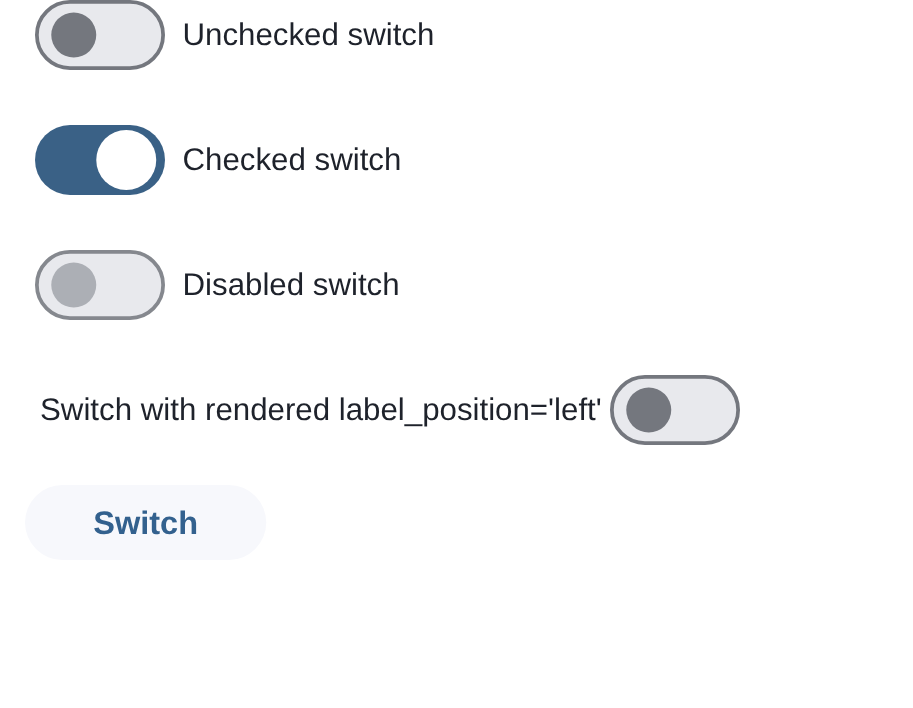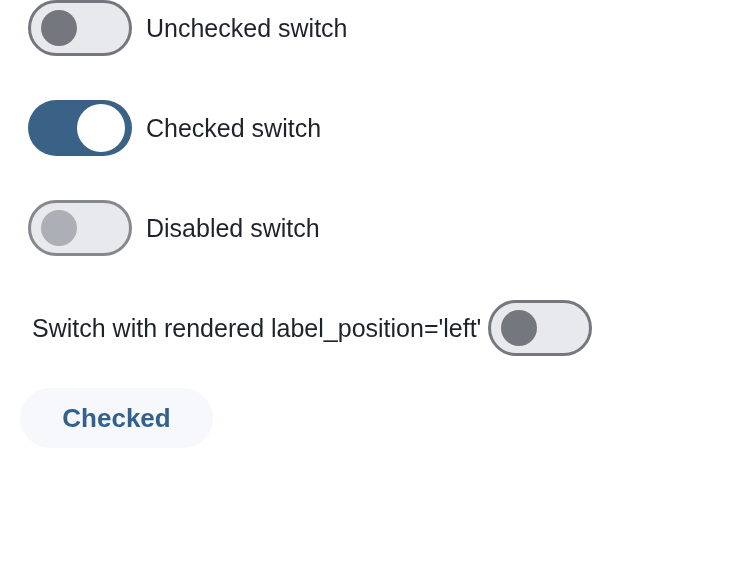--- a/index.html
+++ b/index.html
@@ -118,16 +118,16 @@
   </div>
 
   <div class="row left-label">
     <span class="switch-label">Switch with rendered label_position='left'</span>
     <div class="switch unchecked" role="switch" aria-checked="false">
       <div class="knob"></div>
     </div>
   </div>
 
   <div class="submit-row">
-    <button class="submit-btn">Checked</button>
+    <button class="submit-btn">Switch</button>
   </div>
 
 </div>
 
 </body></html>

